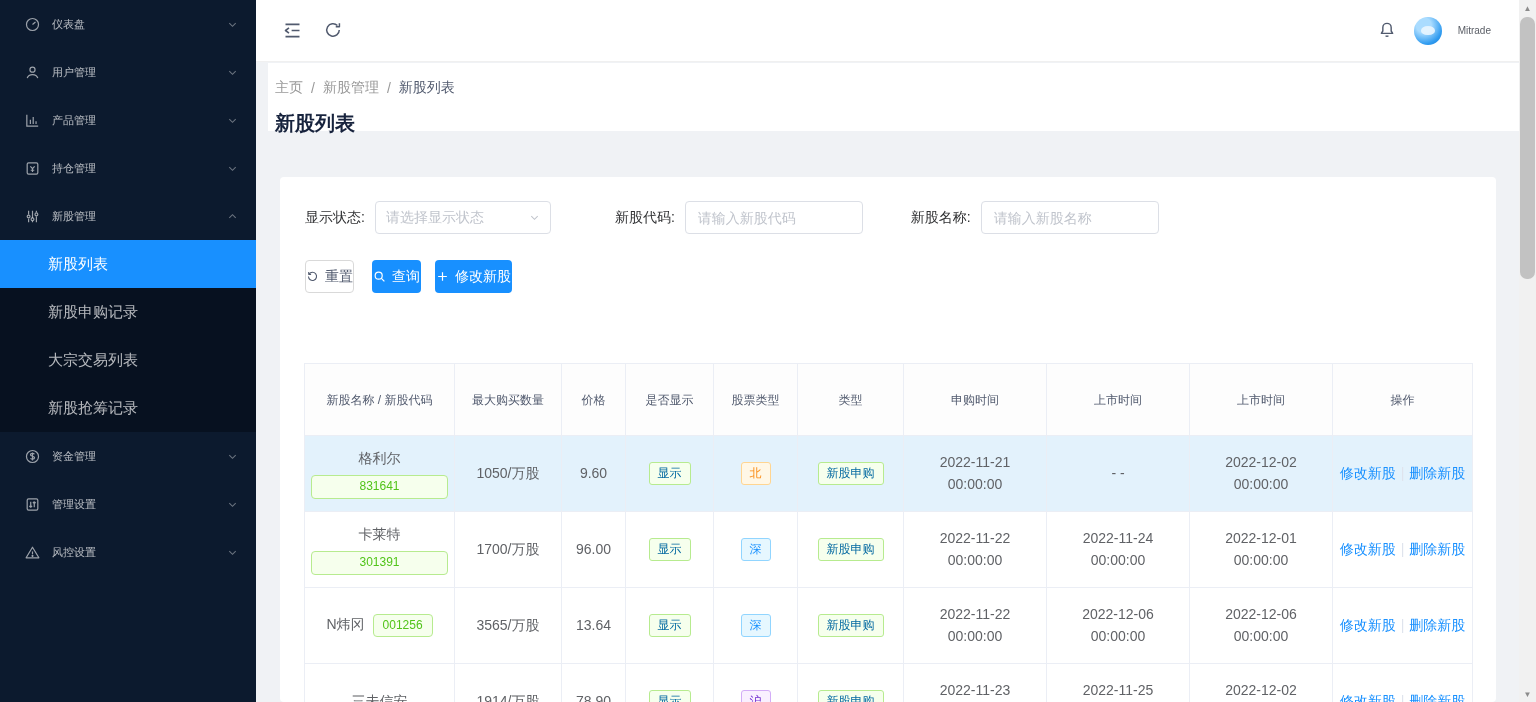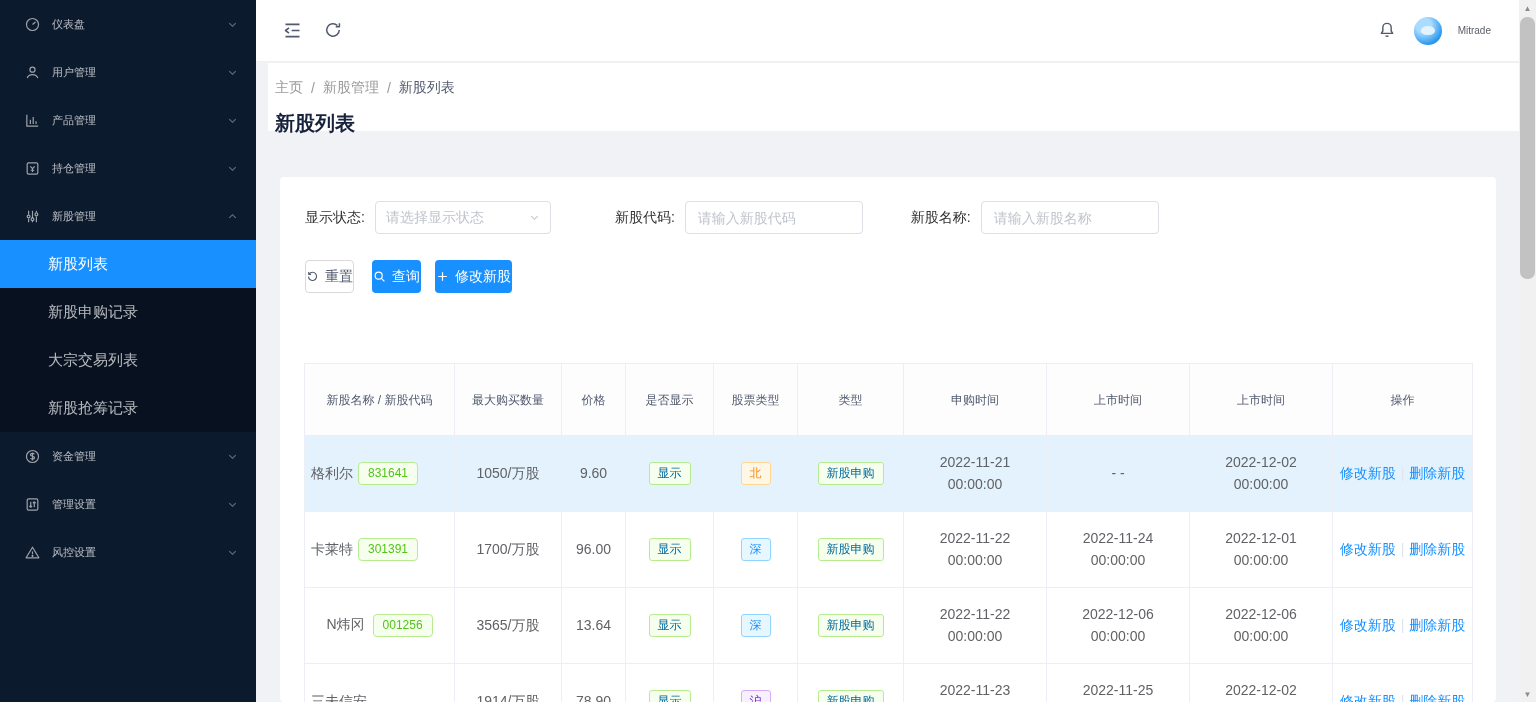--- a/index.html
+++ b/index.html
@@ -61,21 +61,21 @@
   .btn-plain { background:#fff; border-color:#d9d9d9; color:#515a6e; margin-right:18px; }
   .btn-primary { background:#1890ff; color:#fff; margin-right:14px; }
 
   
   .table-wrap { margin:70px 24px 0 24px; }
   table { border-collapse:collapse; table-layout:fixed; width:1168px; }
   th, td { border:1px solid #ebeef5; text-align:center; vertical-align:middle; padding:4px 6px; }
   th { height:72px; font-size:12px; font-weight:400; color:#515a6e; background:#fdfdfd; line-height:1.5; }
   td { height:76px; font-size:14px; color:#606266; line-height:1.55; }
   tr.hl td { background:#e3f2fc; }
-  .stack { display:flex; flex-direction:row; align-items:center; gap:5px; }
+  .stack { display:flex; flex-direction:column; gap:5px; }
   .inline-name { display:flex; align-items:flex-start; justify-content:center; gap:8px; }
   .code-badge { display:inline-block; font-size:12px; color:#52c41a; background:#f6ffed;
                 border:1px solid #b7eb8f; border-radius:4px; padding:3px 9px; line-height:1.3; }
   .tag { display:inline-block; font-size:12px; border-radius:3px; padding:3px 8px; line-height:1.3; }
   .tag-green  { color:#0369a1; background:#f6ffed; border:1px solid #b7eb8f; }
   .tag-orange { color:#fa8c16; background:#fff7e6; border:1px solid #ffd591; }
   .tag-blue   { color:#1890ff; background:#e6f7ff; border:1px solid #91d5ff; }
   .tag-purple { color:#722ed1; background:#f9f0ff; border:1px solid #d3adf7; }
   .link { color:#1890ff; cursor:pointer; }
   .link-div { color:#dfe4ed; margin:0 5px; }

